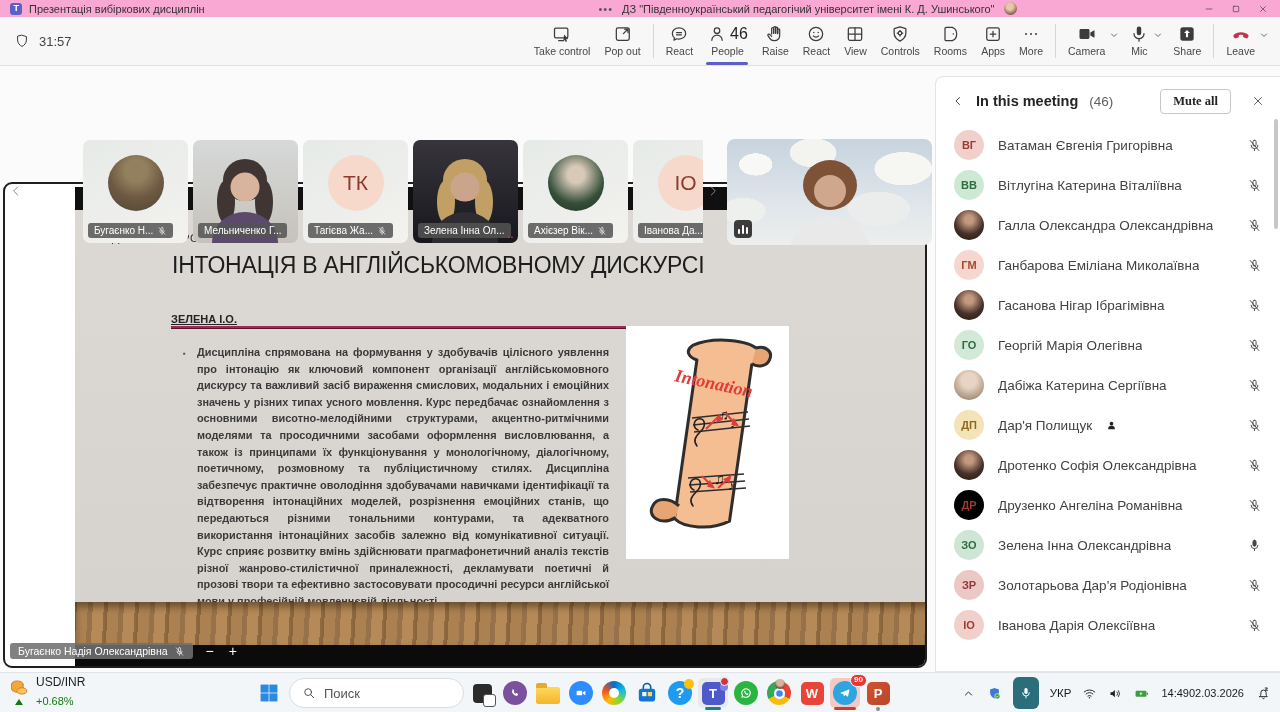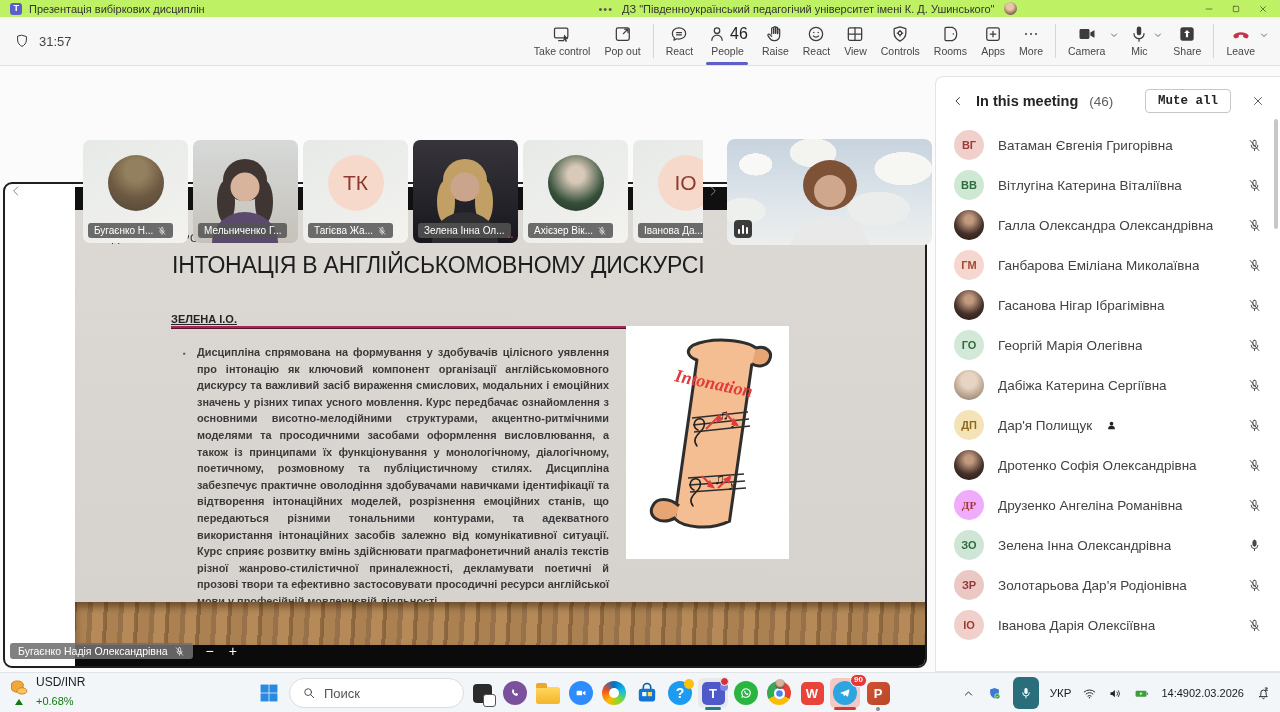--- a/index.html
+++ b/index.html
@@ -1,21 +1,21 @@
 <!DOCTYPE html>
 <html><head>
 <meta charset="utf-8">
 <style>
 *{box-sizing:border-box;margin:0;padding:0}
 html,body{width:1280px;height:712px;overflow:hidden}
 body{font-family:"Liberation Sans",sans-serif;background:#fff;position:relative;color:#222;font-size:12px}
 svg{display:block}
 
 
-.titlebar{position:absolute;left:0;top:0;width:100%;height:17px;background:#bef264;display:flex;align-items:center;z-index:9}
+.titlebar{position:absolute;left:0;top:0;width:100%;height:17px;background:#f9a8d4;display:flex;align-items:center;z-index:9}
 .tbar-left{display:flex;align-items:center;gap:7px;padding-left:10px;width:420px}
 .teams-logo{width:12px;height:12px;border-radius:3px;background:#5b5fc7;position:relative;flex:none}
 .teams-logo::after{content:"T";position:absolute;left:3.5px;top:0.5px;color:#fff;font-size:9px;font-weight:bold}
 .tbar-title{font-size:11px;color:#333;white-space:nowrap}
 .tbar-center{flex:1;display:flex;align-items:center;justify-content:center;gap:9px;min-width:0}
 .tbar-dots{color:#555;font-size:11px;letter-spacing:1px;cursor:pointer}
 .tbar-org{font-size:11px;color:#333;white-space:nowrap}
 .tbar-avatar{width:13px;height:13px;border-radius:50%;background:radial-gradient(circle at 45% 35%,#e9c6a8 30%,#7a5a4a 75%);flex:none}
 .tbar-controls{display:flex;align-items:center;padding-right:4px}
 .win-ctl{width:27px;height:17px;display:flex;align-items:center;justify-content:center;color:#333;cursor:pointer}
@@ -88,21 +88,21 @@
 .presenter-pill svg{width:11px;height:11px;color:#fff}
 .pz{color:#fff;font-size:14px;line-height:1;cursor:pointer;padding:0 2px}
 
 
 .panel{position:absolute;right:0;top:76px;width:345px;height:596px;background:#fff;border:1px solid #e4e4e4;border-right:none;border-radius:8px 0 0 0;overflow:hidden;z-index:4}
 .panel-head{position:relative;height:48px;display:flex;align-items:center;padding:0 15px;gap:11px}
 .back-btn{color:#242424;cursor:pointer}
 .back-btn svg{width:14px;height:14px}
 .panel-title{font-size:14.5px;font-weight:bold;color:#242424}
 .panel-count{font-size:13.5px;color:#605e5c}
-.mute-all{margin-left:auto;border:1px solid #c8c6c4;border-radius:4px;background:#fff;padding:4px 12px;font-size:12.5px;font-weight:bold;color:#242424;cursor:pointer;font-family:Liberation Mono, monospace}
+.mute-all{margin-left:auto;border:1px solid #c8c6c4;border-radius:4px;background:#fff;padding:4px 12px;font-size:12.5px;font-weight:bold;color:#242424;cursor:pointer;font-family:Liberation Serif, serif}
 .panel-close{margin-left:9px;color:#484644;cursor:pointer}
 .panel-close svg{width:14px;height:14px}
 .prow{display:flex;align-items:center;height:40px;padding:0 18px;gap:14px}
 .pavatar{width:30px;height:30px;border-radius:50%;display:flex;align-items:center;justify-content:center;font-size:11px;font-weight:bold;flex:none}
 .pavatar.photo-dark{background:radial-gradient(circle at 50% 32%,#c49a7e 16%,#433029 58%,#23170f 100%)}
 .pavatar.photo-light{background:radial-gradient(circle at 50% 35%,#e8d4c2 30%,#b09a88 70%,#7d6a58 100%)}
 .pname{font-size:13.5px;color:#424242;white-space:nowrap;overflow:hidden}
 .pbadge{flex:none;color:#222}
 .pbadge svg{width:11px;height:11px}
 .pmic{margin-left:auto;color:#484644;flex:none;cursor:pointer}
@@ -715,21 +715,21 @@
         <span class="pmic">
           <svg viewBox="0 0 24 24" fill="none" stroke="currentColor" stroke-width="1.5" stroke-linecap="round" stroke-linejoin="round">
             <rect x="9.5" y="3.5" width="5" height="9.6" rx="2.5"></rect>
             <path d="M6.5 11.6a5.5 5.5 0 0 0 11 0"></path>
             <path d="M12 17.4v2.8"></path>
             <path d="M5 4l14 16"></path>
           </svg>
         </span>
       </div>
       <div class="prow">
-        <span class="pavatar" style="background: #f0abfc; color: rgb(159, 58, 51); font-family: Liberation Serif, serif;">ДР</span>
+        <span class="pavatar" style="background: #000000; color: rgb(159, 58, 51);">ДР</span>
         <span class="pname">Друзенко Ангеліна Романівна</span>
         <span class="pmic">
           <svg viewBox="0 0 24 24" fill="none" stroke="currentColor" stroke-width="1.5" stroke-linecap="round" stroke-linejoin="round">
             <rect x="9.5" y="3.5" width="5" height="9.6" rx="2.5"></rect>
             <path d="M6.5 11.6a5.5 5.5 0 0 0 11 0"></path>
             <path d="M12 17.4v2.8"></path>
             <path d="M5 4l14 16"></path>
           </svg>
         </span>
       </div>

